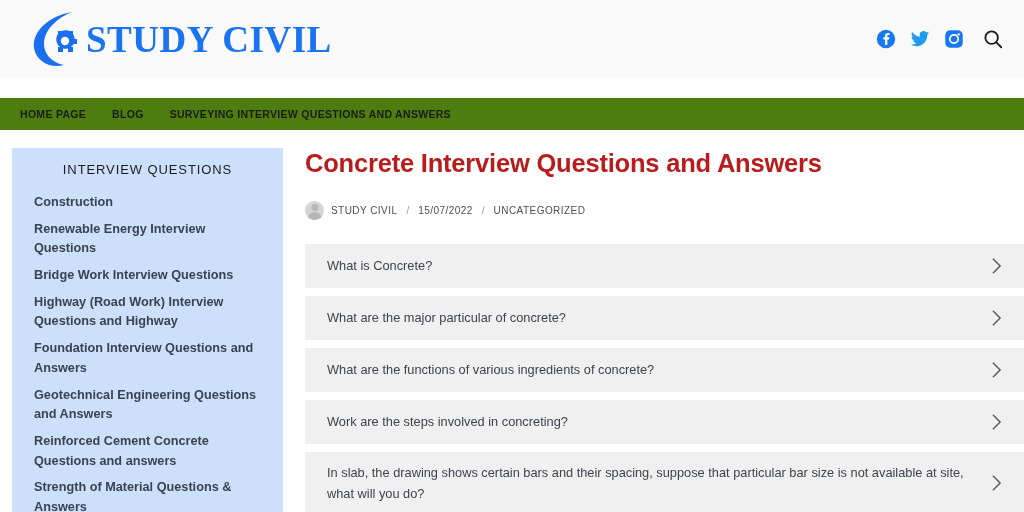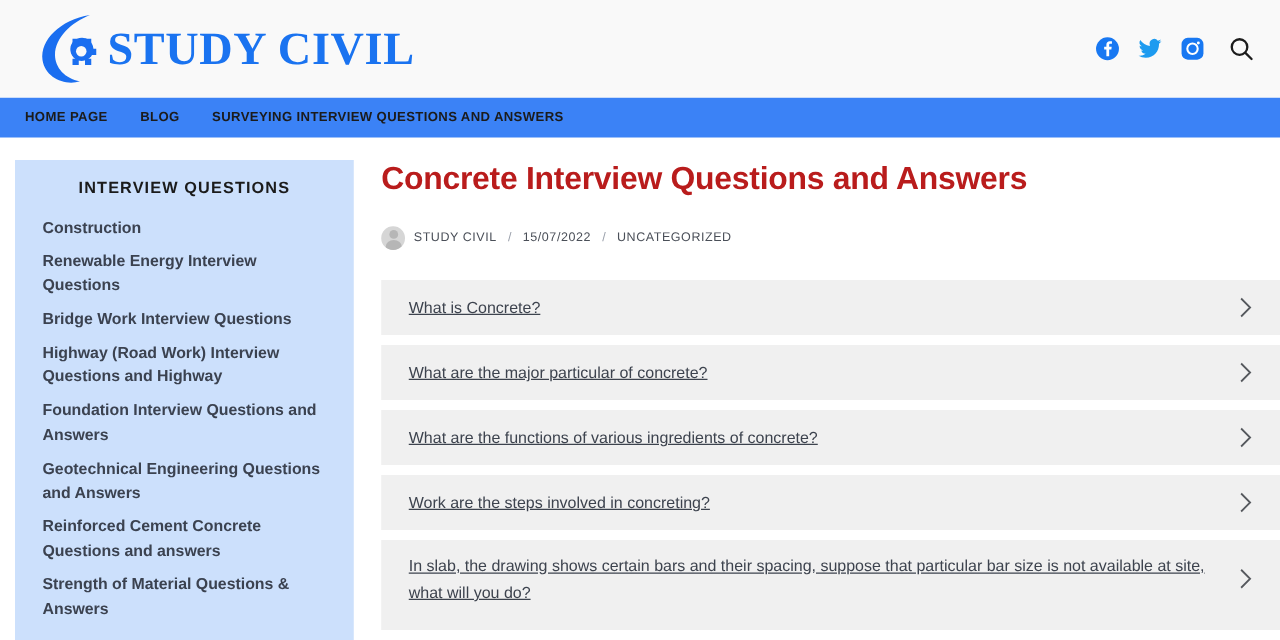--- a/index.html
+++ b/index.html
@@ -70,26 +70,27 @@
   .search-btn {
     width: 22px;
     height: 22px;
     display: block;
     margin-left: 4px;
     cursor: pointer;
   }
 
   
   .main-nav {
-    background: #3b82f6;
+    background: #4d7c0f;
     height: 32px;
     display: flex;
     align-items: center;
     padding-left: 20px;
     gap: 0;
+    margin-top: 20px;
   }
 
   .nav-item {
     font-size: 10.5px;
     font-weight: 700;
     letter-spacing: 0.3px;
     color: #1b1b1b;
     text-transform: uppercase;
     padding: 0 13px;
     cursor: pointer;
@@ -124,21 +125,21 @@
     margin-left: 12px;
     background: #cce0fc;
     padding: 14px 22px 20px 22px;
     flex: 0 0 auto;
     align-self: stretch;
   }
 
   .widget-title {
     text-align: center;
     font-size: 13px;
-    font-weight: 700;
+    font-weight: 400;
     letter-spacing: 0.9px;
     color: #1b1b1b;
     text-transform: uppercase;
     margin-bottom: 16px;
   }
 
   .side-link {
     display: block;
     font-size: 12.7px;
     line-height: 1.55;
@@ -232,21 +233,20 @@
     cursor: pointer;
     gap: 18px;
   }
 
   .acc-row.tall { min-height: 62px; padding-top: 10px; padding-bottom: 20px; }
 
   .acc-label {
     font-size: 12.8px;
     line-height: 1.65;
     color: #3d434e;
-    text-decoration: underline;
   }
 
   .acc-chevron {
     flex: 0 0 auto;
     width: 11px;
     height: 18px;
     display: block;
   }
 </style>
 </head>

